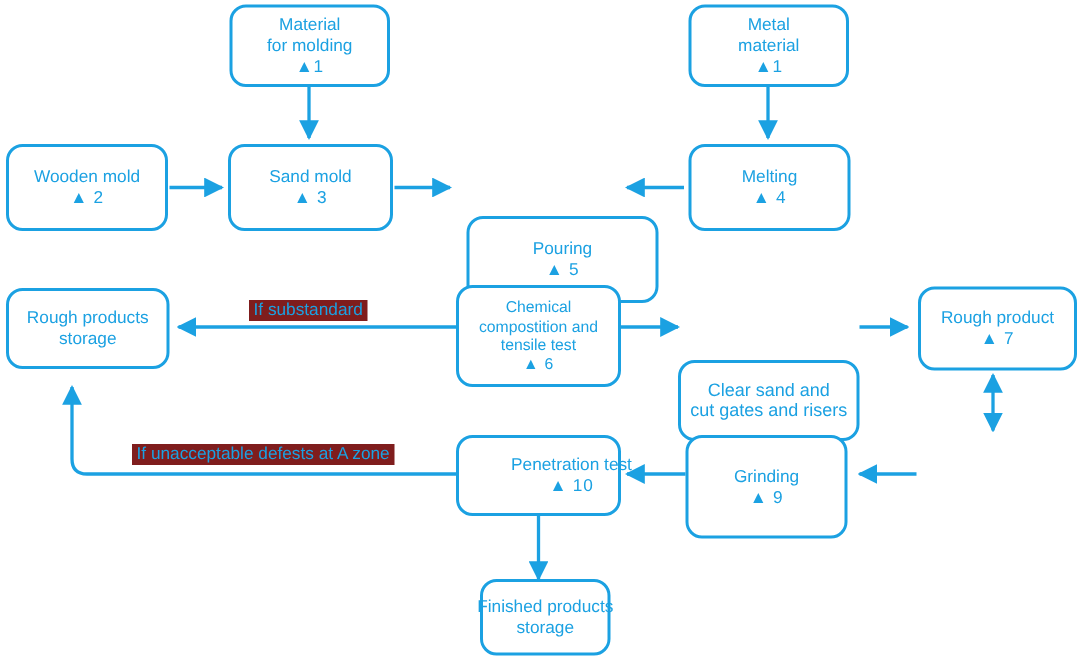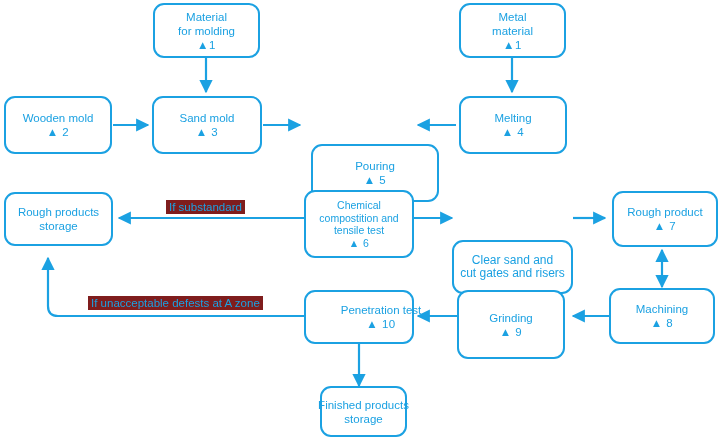--- a/index.html
+++ b/index.html
@@ -162,24 +162,20 @@
   <div class="node" style="left:304px; top:290px; width:110px; height:54px;padding-left:48px;">
     <span class="line">Penetration test</span>
     <span class="marknum">▲ 10</span>
   </div>
 
   <div class="node" style="left:457px; top:290px; width:108px; height:69px;">
     <span class="line">Grinding</span>
     <span class="marknum">▲ 9</span>
   </div>
 
-  <div class="node" style="left:609px; top:288px; width:106px; height:56px;">
-    <span class="line">Machining</span>
-    <span class="marknum">▲ 8</span>
-  </div>
 
   <div class="node" style="left:320px; top:386px; width:87px; height:51px;">
     <span class="line">Finished products</span>
     <span class="line">storage</span>
   </div>
 
   <div class="edge-label" style="left:166px; top:200px;">If substandard</div>
 
   <div class="edge-label" style="left:88px; top:296px;">If unacceptable defests at A zone</div>
 

